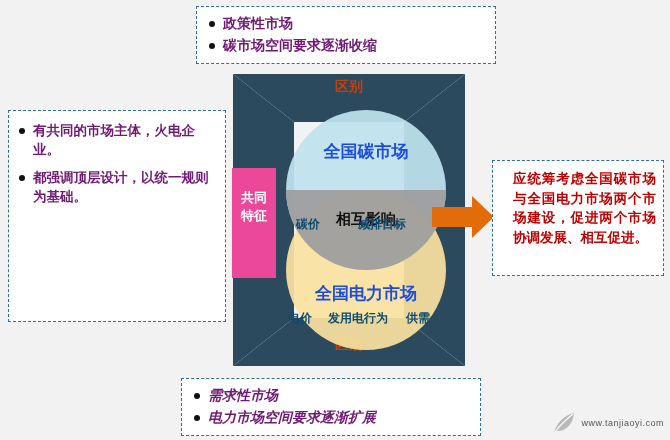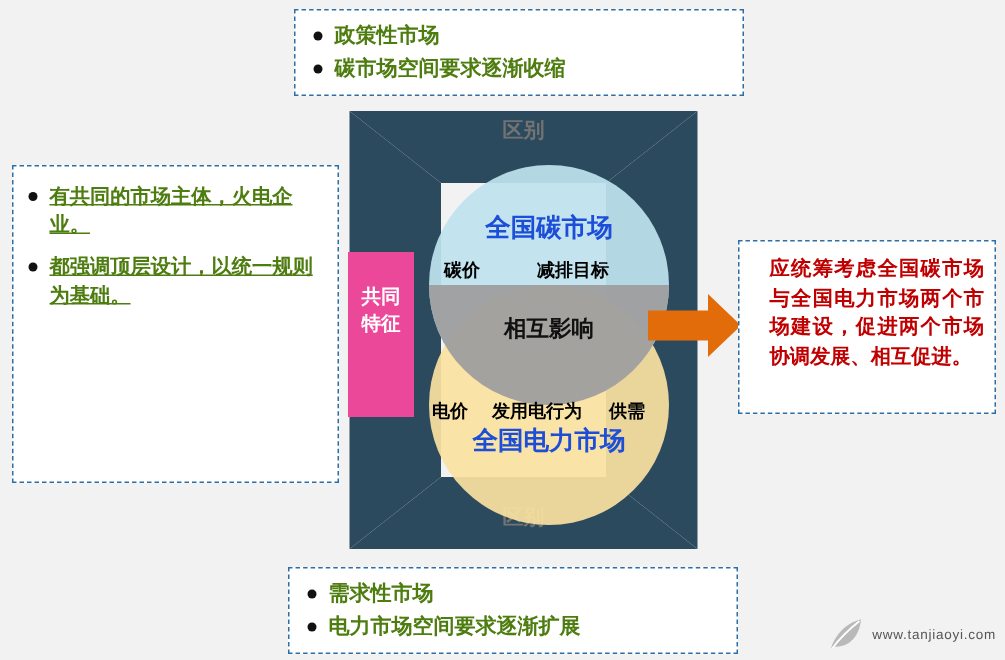--- a/index.html
+++ b/index.html
@@ -19,64 +19,65 @@
     border:1.5px dashed #2e6ea6;
     box-sizing:border-box;
   }
   .callout ul{
     margin:0;padding:0;list-style:none;
   }
   .callout li{
     position:relative;
     padding-left:16px;
     font-weight:bold;
-    color:#4d7c0f;
+    color:#701a75;
     line-height:1.35;
   }
   .callout li:before{
     content:"";
     position:absolute;
     left:2px;top:0.52em;
     width:6px;height:6px;border-radius:50%;
     background:#111;
   }
 
   
   #top-callout{
     left:196px;top:6px;width:300px;height:58px;
     padding:7px 8px 0 10px;
   }
   #top-callout li{font-size:14px;margin-bottom:3px;}
 
   
   #bottom-callout{
-    left:192px;top:378px;width:300px;height:58px;
+    left:181px;top:378px;width:300px;height:58px;
     padding:7px 8px 0 10px;
+    font-style:italic;
   }
   #bottom-callout li{font-size:14px;margin-bottom:3px;}
 
   
   #left-callout{
     left:8px;top:110px;width:218px;height:212px;
     padding:10px 8px 0 8px;
   }
-  #left-callout li{font-size:13.5px;margin-bottom:9px;line-height:1.42;text-decoration:underline;}
+  #left-callout li{font-size:13.5px;margin-bottom:9px;line-height:1.42;}
 
   
   #right-callout{
     left:492px;top:160px;width:172px;height:116px;
     padding:8px 7px 0 20px;
   }
   #right-callout .rtext{
     font-size:13.5px;font-weight:bold;color:#c00000;line-height:1.45;
     text-align:justify;
   }
   .band-label{
     position:absolute;
-    color:#737373;font-weight:bold;font-size:14px;
+    color:#c2410c;font-weight:bold;font-size:14px;
     text-align:center;width:100%;
   }
 
   
   #side-panel{
     position:absolute;left:232px;top:168px;width:44px;height:110px;
     background:#ec4899;
   }
   #side-panel .sp-text{
     position:absolute;left:0;top:22px;width:44px;
@@ -119,21 +120,21 @@
   }
   #orange-arrow .head{
     position:absolute;left:40px;top:0;width:0;height:0;
     border-top:21px solid transparent;
     border-bottom:21px solid transparent;
     border-left:22px solid #e36c0a;
   }
 
   
   .tag{position:absolute;font-weight:bold;font-size:12px;}
-  .tag-red{color:#000000;}
+  .tag-red{color:#0c4a6e;margin-top:44px;}
 
   
   #watermark{
     position:absolute;right:6px;bottom:4px;
     display:flex;align-items:center;gap:4px;
   }
   #watermark .wm-main{
     font-size:17px;font-weight:bold;color:#1a1a1a;letter-spacing:1px;
   }
   #watermark .wm-sub{

